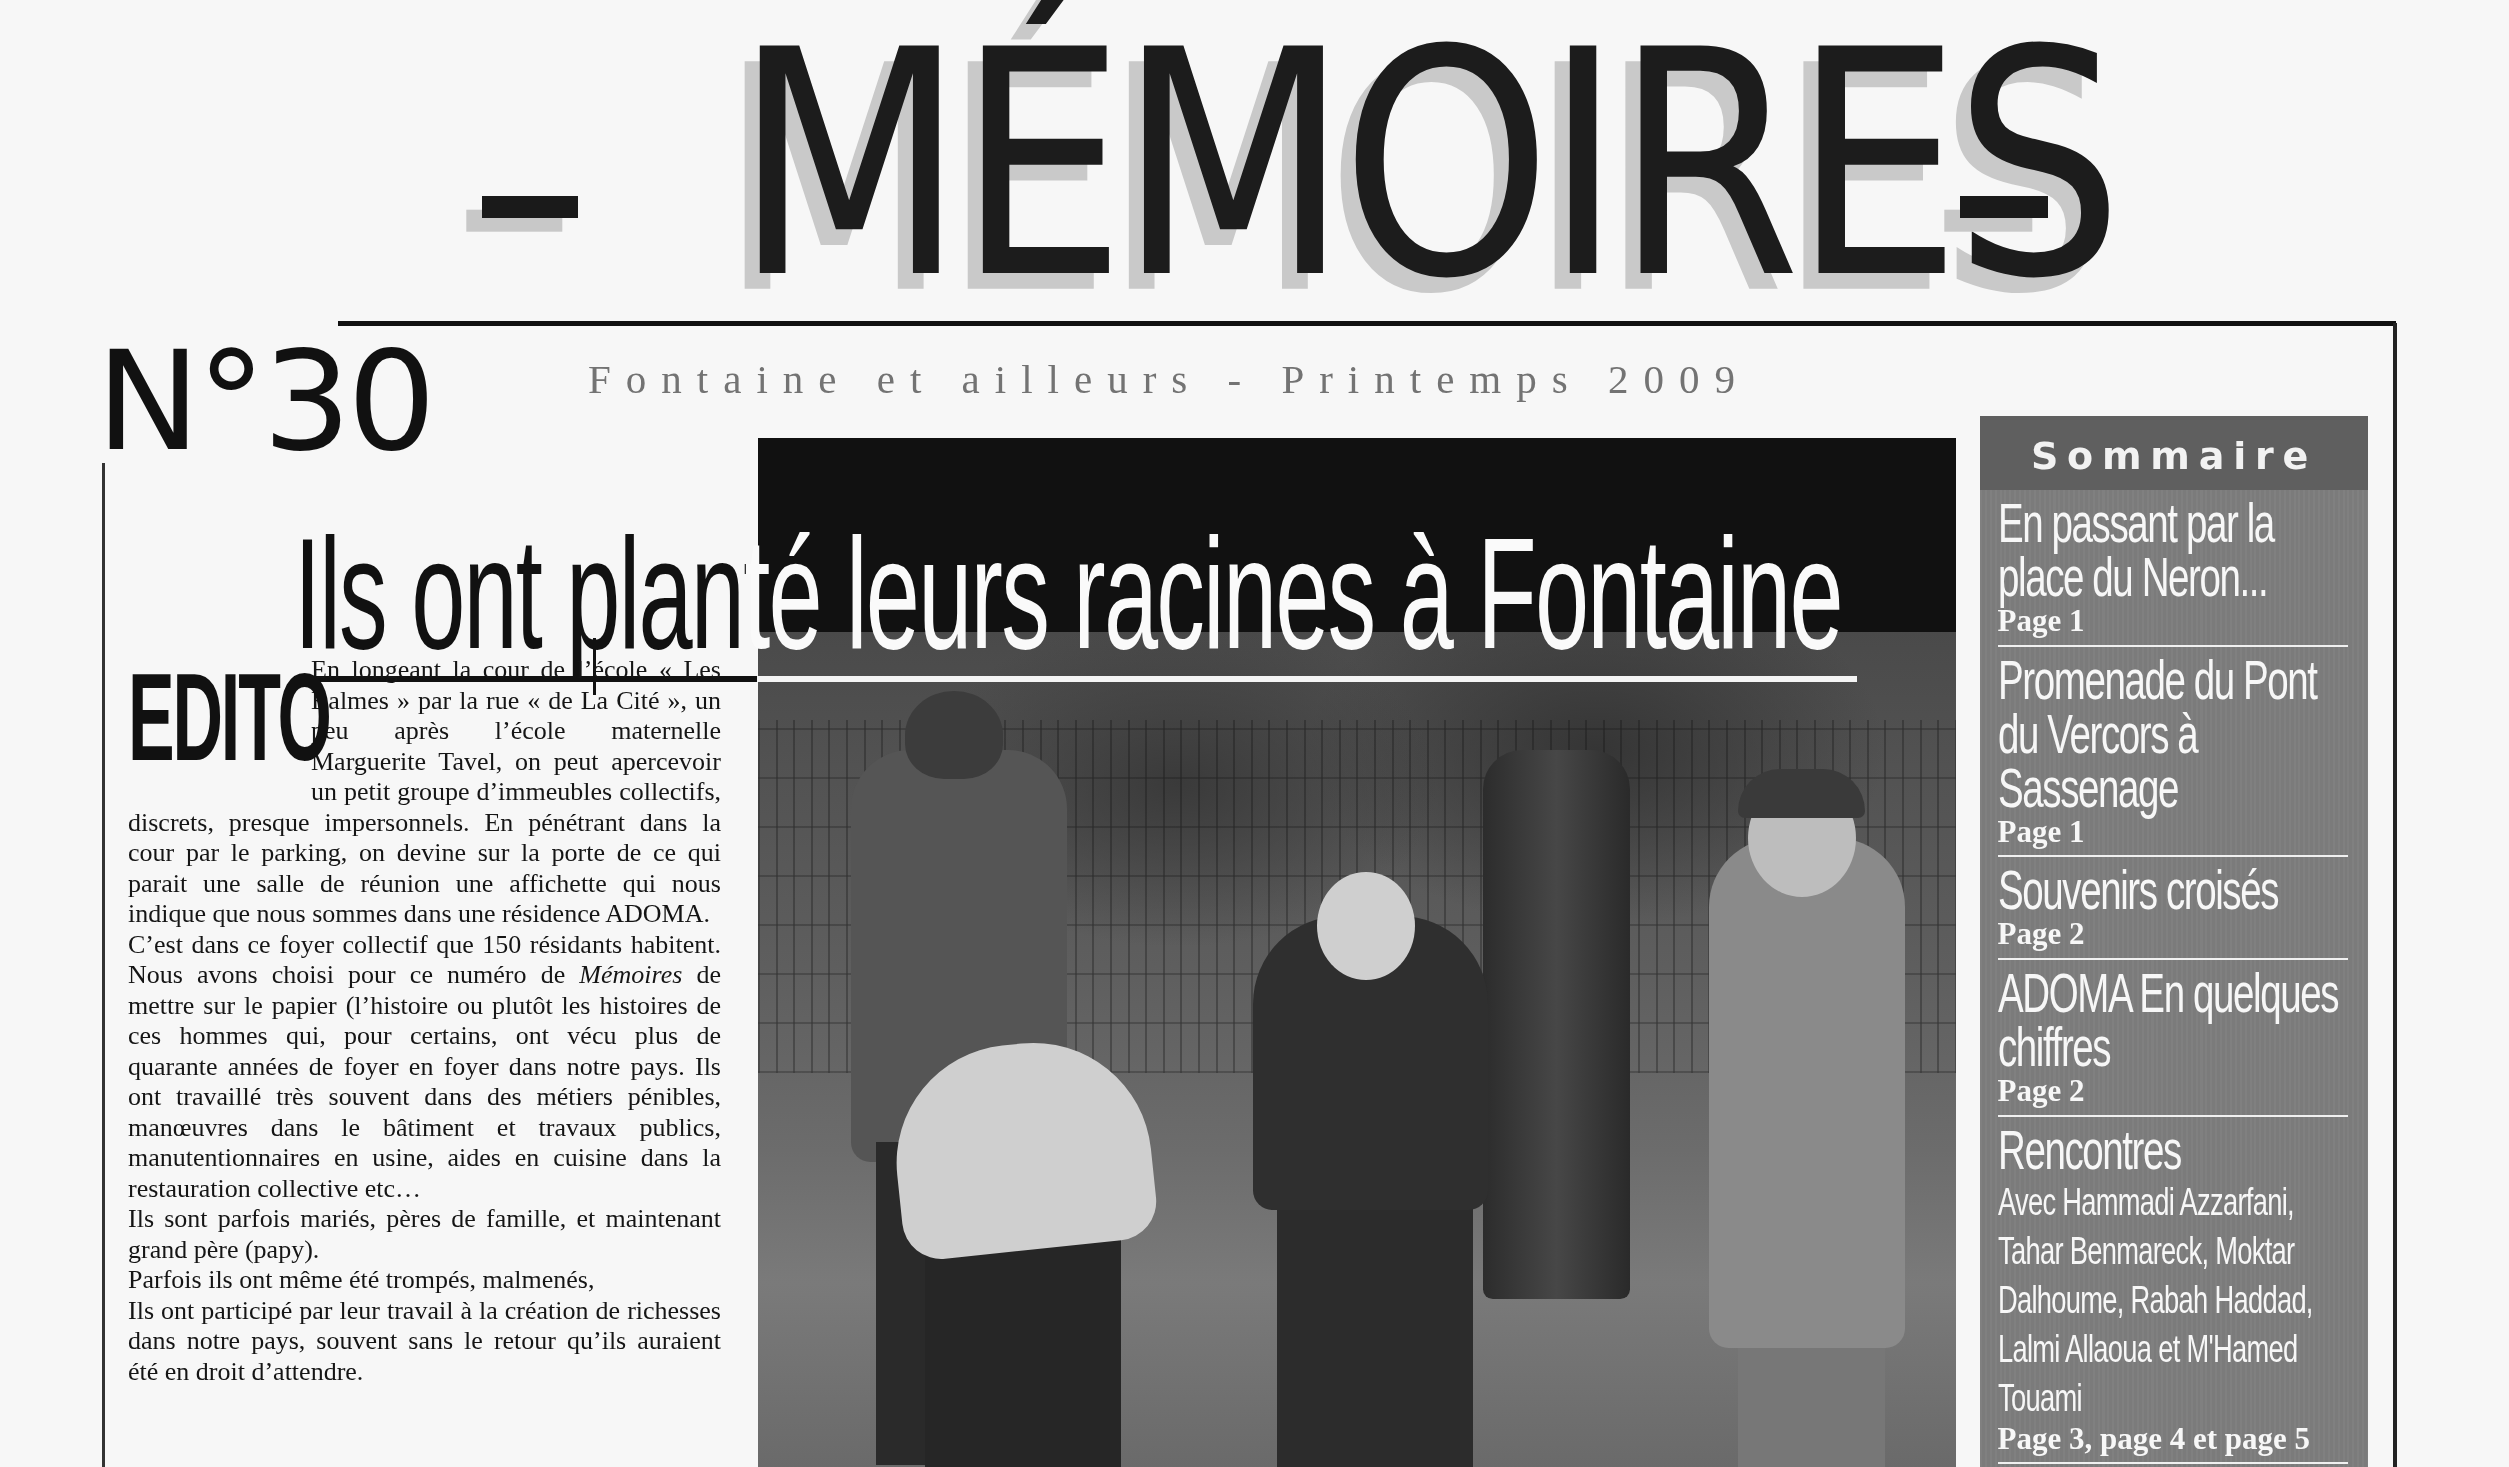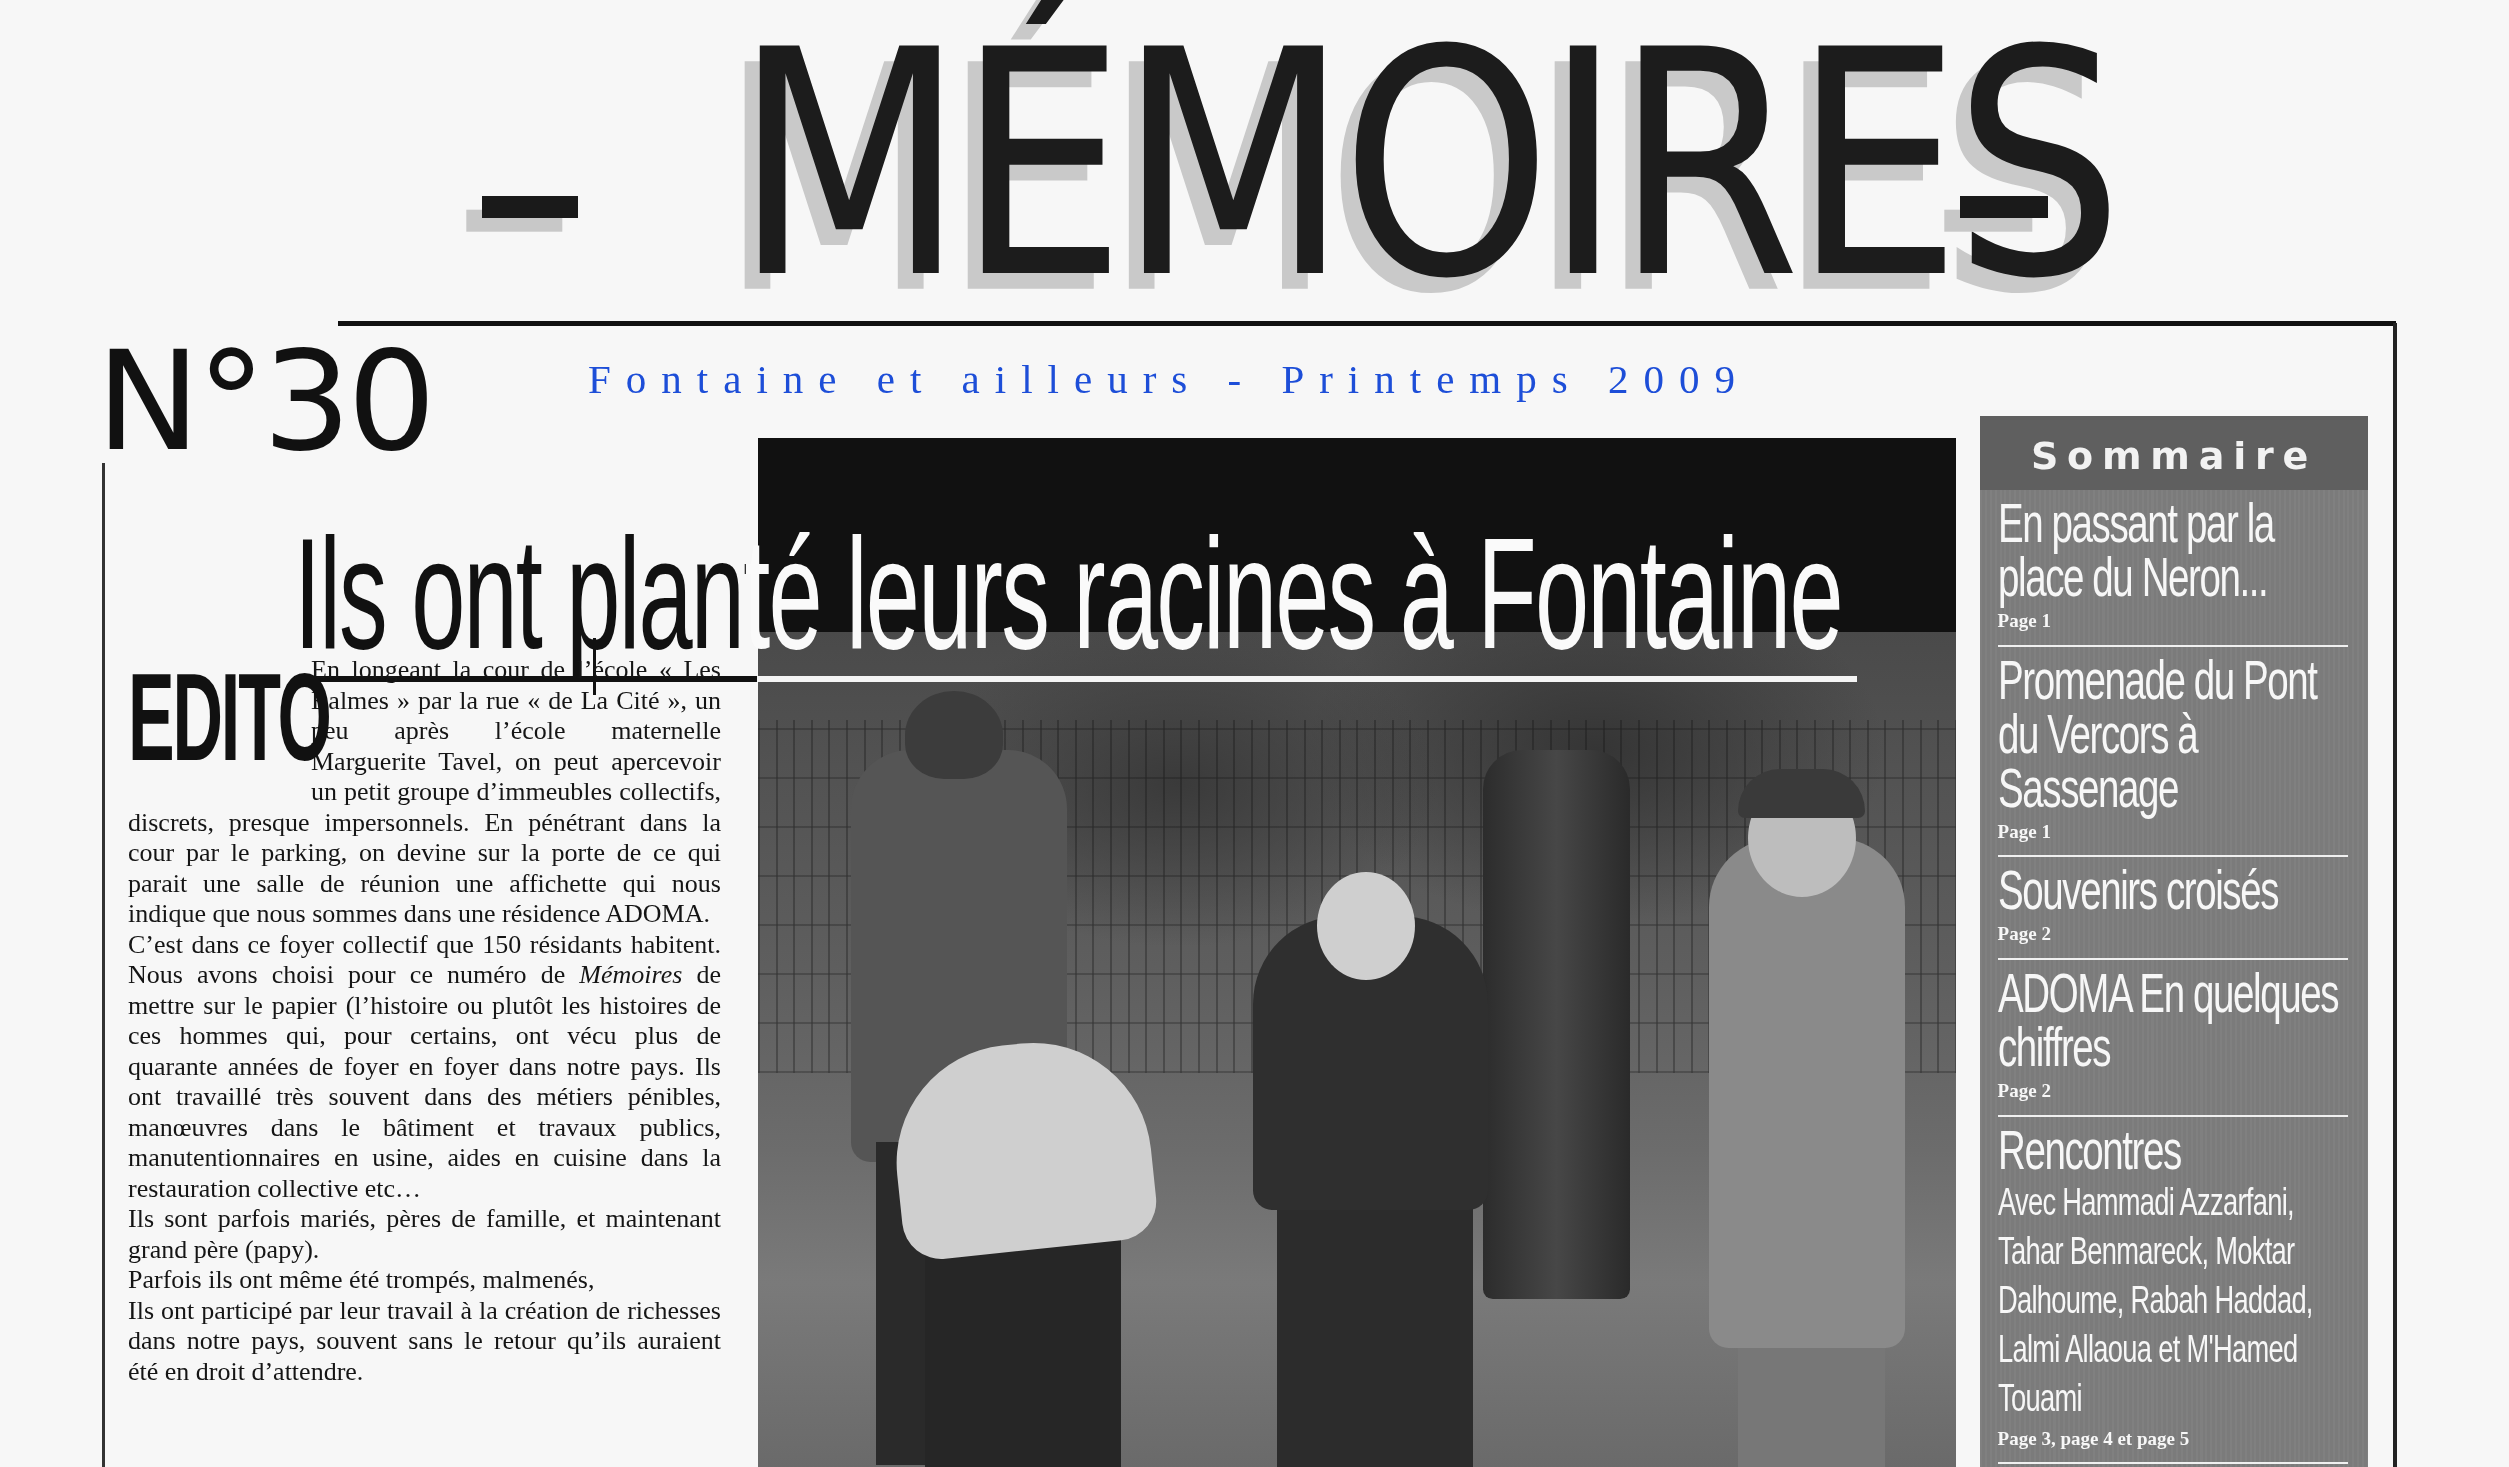--- a/index.html
+++ b/index.html
@@ -41,21 +41,21 @@
   
   .issue {
     left: 96px; top: 338px; height: 127px;
     font-family: "DejaVu Sans", sans-serif; font-weight: 400;
     font-size: 137px; line-height: 127px; letter-spacing: -3.9px;
     color: #111; transform: scaleX(1.02); transform-origin: left;
   }
   .dateline {
     left: 588px; top: 355px; width: 1333px;
     font-family: "Liberation Serif", serif;
-    font-size: 41px; letter-spacing: 15px; color: #1d4ed8;
+    font-size: 41px; letter-spacing: 15px; color: #737373;
     white-space: nowrap;
   }
   .left-frame {
     left: 102px; top: 463px; width: 2.9px; height: 1005px; background: #333;
   }
 
   
   .photo-band {
     left: 758px; top: 438px; width: 1198px; height: 1029px; background: #111;
   }
@@ -161,21 +161,21 @@
     width: 143%; white-space: normal; color: #f7f7f7;
   }
   .somm-sub {
     font-family: "Liberation Sans", sans-serif;
     font-size: 39px; line-height: 49px; letter-spacing: -1px;
     transform: scaleX(0.7); transform-origin: left;
     width: 143%; color: #f7f7f7;
   }
   .somm-page {
     font-family: "Liberation Serif", serif; font-weight: 700;
-    font-size: 19px; line-height: 33px; color: #f7f7f7;
+    font-size: 31px; line-height: 33px; color: #f7f7f7;
   }
   .somm-item.i1 .somm-title { height: 108px; }
 </style>
 </head>
 <body>
 
 <div class="abs masthead">
   <div class="mast-dash left"></div>
   <div class="mast-title">MÉMOIRES</div>
   <div class="mast-dash right"></div>

